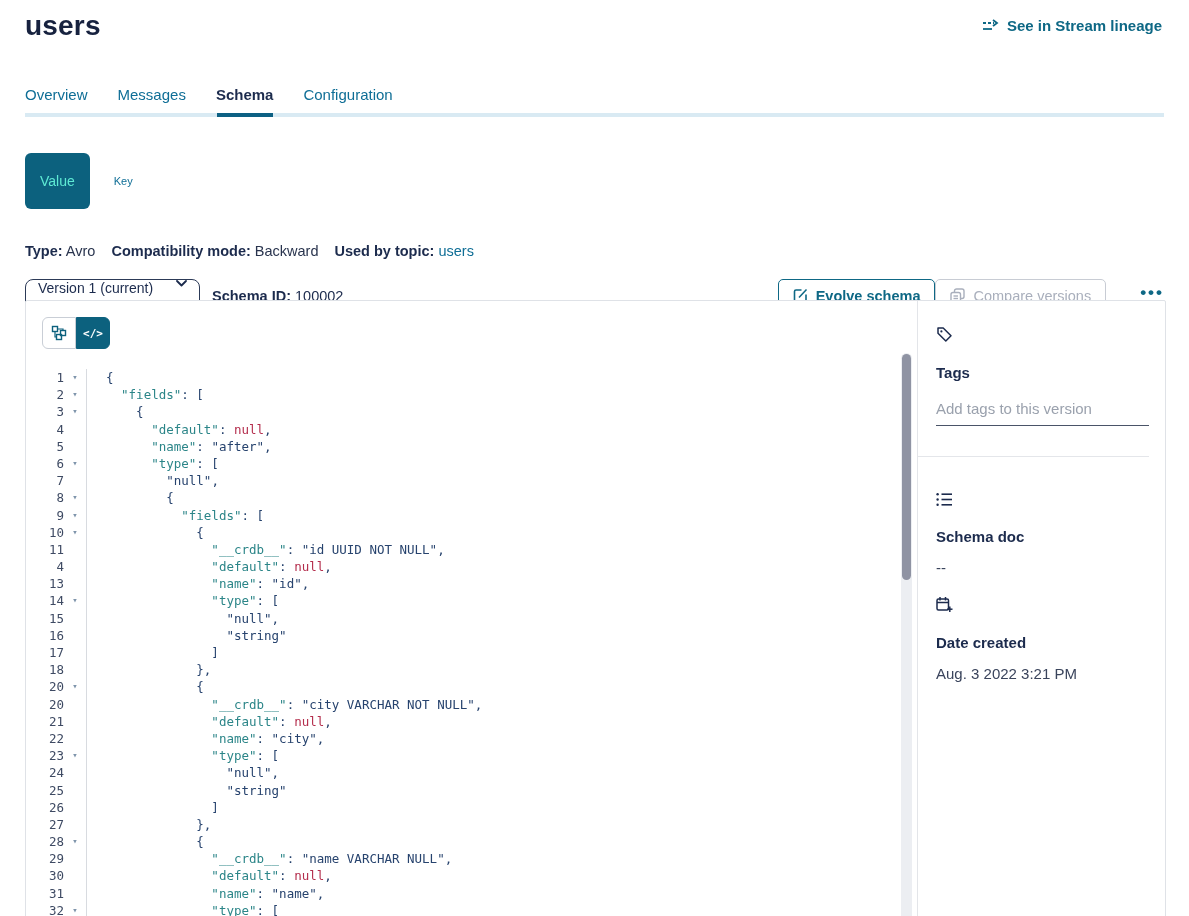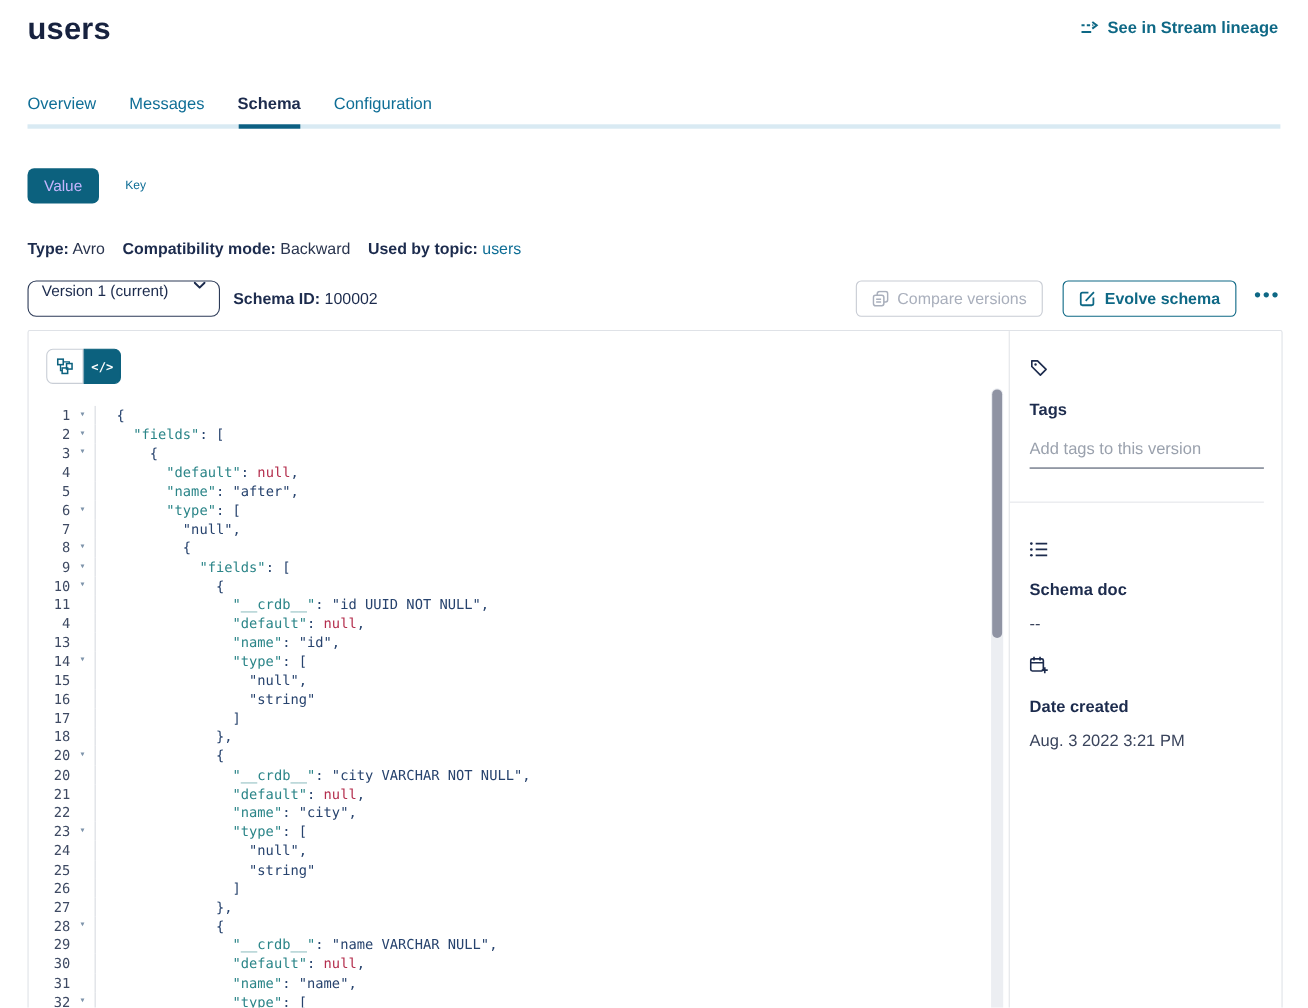--- a/index.html
+++ b/index.html
@@ -15,22 +15,22 @@
   
   .tabs { position:relative; margin:44px 25px 0 25px; }
   .tab-list { display:flex; gap:30px; }
   .tab { font-size:15px; color:#0f6e96; padding-bottom:14px; cursor:pointer; }
   .tab.active { color:#1c2b4d; font-weight:bold; }
   .tab-track { position:absolute; left:0; right:0; bottom:0; height:4px; background:#d9eaf3; }
   .tab-active-bar { position:absolute; left:192px; width:56px; bottom:0; height:4px; background:#0d6083; }
 
   
   .toggle-row { display:flex; align-items:center; gap:24px; margin:36px 0 0 25px; }
-  .btn-value { background:#0c617e; color:#c4b5fd; border:none; border-radius:6px; font-size:14px;
-    padding:8px 15px; font-family:inherit; cursor:pointer; }
+  .btn-value { background:#0c617e; color:#5eead4; border:none; border-radius:6px; font-size:14px;
+    padding:20px 15px; font-family:inherit; cursor:pointer; }
   .btn-key { background:none; border:none; color:#0f6e96; font-size:11px; font-family:inherit; cursor:pointer; }
 
   
   .meta-row { display:flex; gap:16px; margin:34px 0 0 25px; font-size:14.5px; }
   .meta-item b { font-weight:bold; color:#1c2b4d; }
   .meta-item .val { color:#29344e; }
   .meta-item .link { color:#0f6e96; cursor:pointer; }
 
   
   .version-row { display:flex; align-items:center; margin:20px 25px 0 25px; }
@@ -142,39 +142,39 @@
         <svg width="11" height="7" viewBox="0 0 11 7" fill="none" stroke="#1c2b4d" stroke-width="1.8" stroke-linecap="round" stroke-linejoin="round">
           <polyline points="1,1 5.5,5.5 10,1"></polyline>
         </svg>
       </span>
     </div>
     <div class="schema-id">
       <b>Schema ID:</b>
       <span>100002</span>
     </div>
     <div class="spacer"></div>
+    <button class="btn-outline btn-evolve">
+      <span>
+        <svg width="15" height="15" viewBox="0 0 15 15" fill="none" stroke="#0e6885" stroke-width="1.6">
+          <path d="M8.5 2 H3 Q1.5 2 1.5 3.5 V12 Q1.5 13.5 3 13.5 H11.5 Q13 13.5 13 12 V6.5"></path>
+          <path d="M6 9.5 L13.5 1.5"></path>
+        </svg>
+      </span>
+      <span>Evolve schema</span>
+    </button>
     <button class="btn-outline btn-compare">
       <span>
         <svg width="15" height="15" viewBox="0 0 15 15" fill="none" stroke="#a9afbc" stroke-width="1.4">
           <rect x="4.5" y="1" width="9.5" height="9.5" rx="2"></rect>
           <rect x="1" y="4.5" width="9.5" height="9.5" rx="2" fill="#ffffff"></rect>
           <line x1="3.5" y1="8" x2="8" y2="8"></line>
           <line x1="3.5" y1="10.5" x2="8" y2="10.5"></line>
         </svg>
       </span>
       <span>Compare versions</span>
-    </button>
-    <button class="btn-outline btn-evolve">
-      <span>
-        <svg width="15" height="15" viewBox="0 0 15 15" fill="none" stroke="#0e6885" stroke-width="1.6">
-          <path d="M8.5 2 H3 Q1.5 2 1.5 3.5 V12 Q1.5 13.5 3 13.5 H11.5 Q13 13.5 13 12 V6.5"></path>
-          <path d="M6 9.5 L13.5 1.5"></path>
-        </svg>
-      </span>
-      <span>Evolve schema</span>
     </button>
     <div class="ellipsis-btn">•••</div>
   </div>
 
   <div class="panel">
 
     <div class="editor">
       <div class="toolbar">
         <div class="tbtn tbtn-tree">
           <span>

